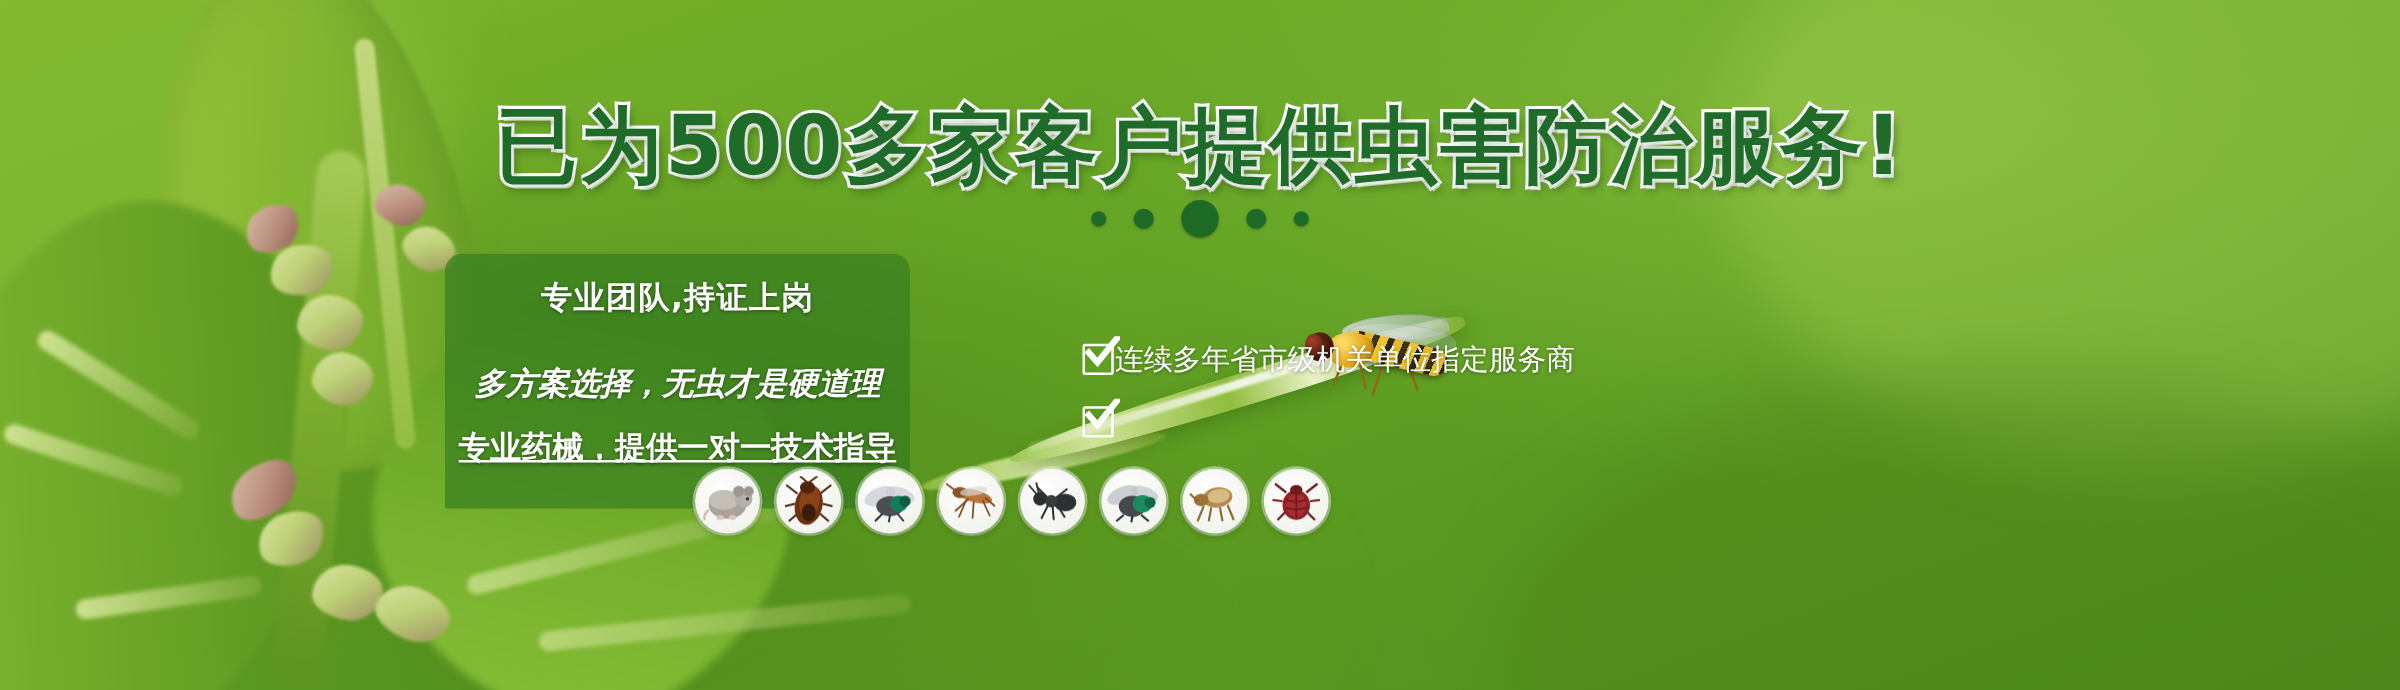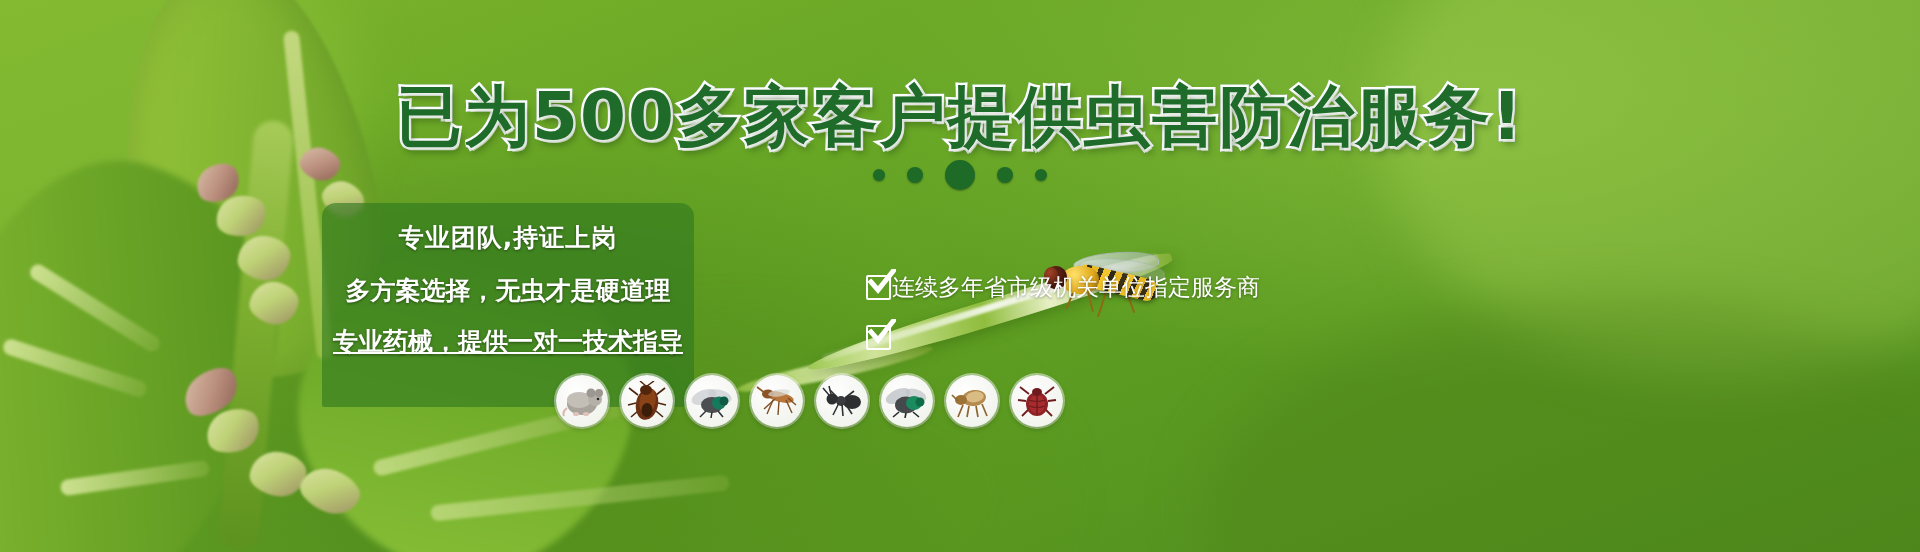--- a/index.html
+++ b/index.html
@@ -133,33 +133,33 @@
     position:absolute; top:160px; left:0; right:0;
     display:flex; justify-content:center; align-items:center; gap:22px;
   }
   .dot { border-radius:50%; background:#1e6b28; box-shadow:0 1px 2px rgba(0,0,0,.3); }
   .dot.s { width:12px; height:12px; }
   .dot.m { width:16px; height:16px; }
   .dot.l { width:30px; height:30px; }
 
   
   .claims-box {
-    position:absolute; left:322px; top:203px; width:372px; height:204px;
+    position:absolute; left:356px; top:203px; width:372px; height:204px;
     background:rgba(46,120,30,.62);
     border-radius:14px 14px 14px 2px;
     backdrop-filter:blur(2px);
   }
   .claims-box .line {
     color:#fff; font-weight:bold; text-align:center;
     font-family:"DejaVu Sans","Liberation Sans",sans-serif;
     text-shadow:0 1px 3px rgba(0,0,0,.45);
     white-space:nowrap;
   }
   .claims-box .l1 { font-size:25px; margin-top:18px; letter-spacing:1px; }
-  .claims-box .l2 { font-size:25px; margin-top:20px; }
+  .claims-box .l2 { font-size:25px; margin-top:36px;font-style:italic; }
   .claims-box .l3 { font-size:25px; margin-top:18px;text-decoration:underline; }
 
   
   .checklist { position:absolute; left:866px; top:272px; }
   .check-row { display:flex; align-items:center; gap:1px; margin-bottom:22px; }
   .cbox { width:25px; height:25px; position:relative; flex:0 0 auto; }
   .cbox .frame {
     position:absolute; inset:0; border:2px solid #ffffff; border-radius:2px;
   }
   .cbox .tick {

